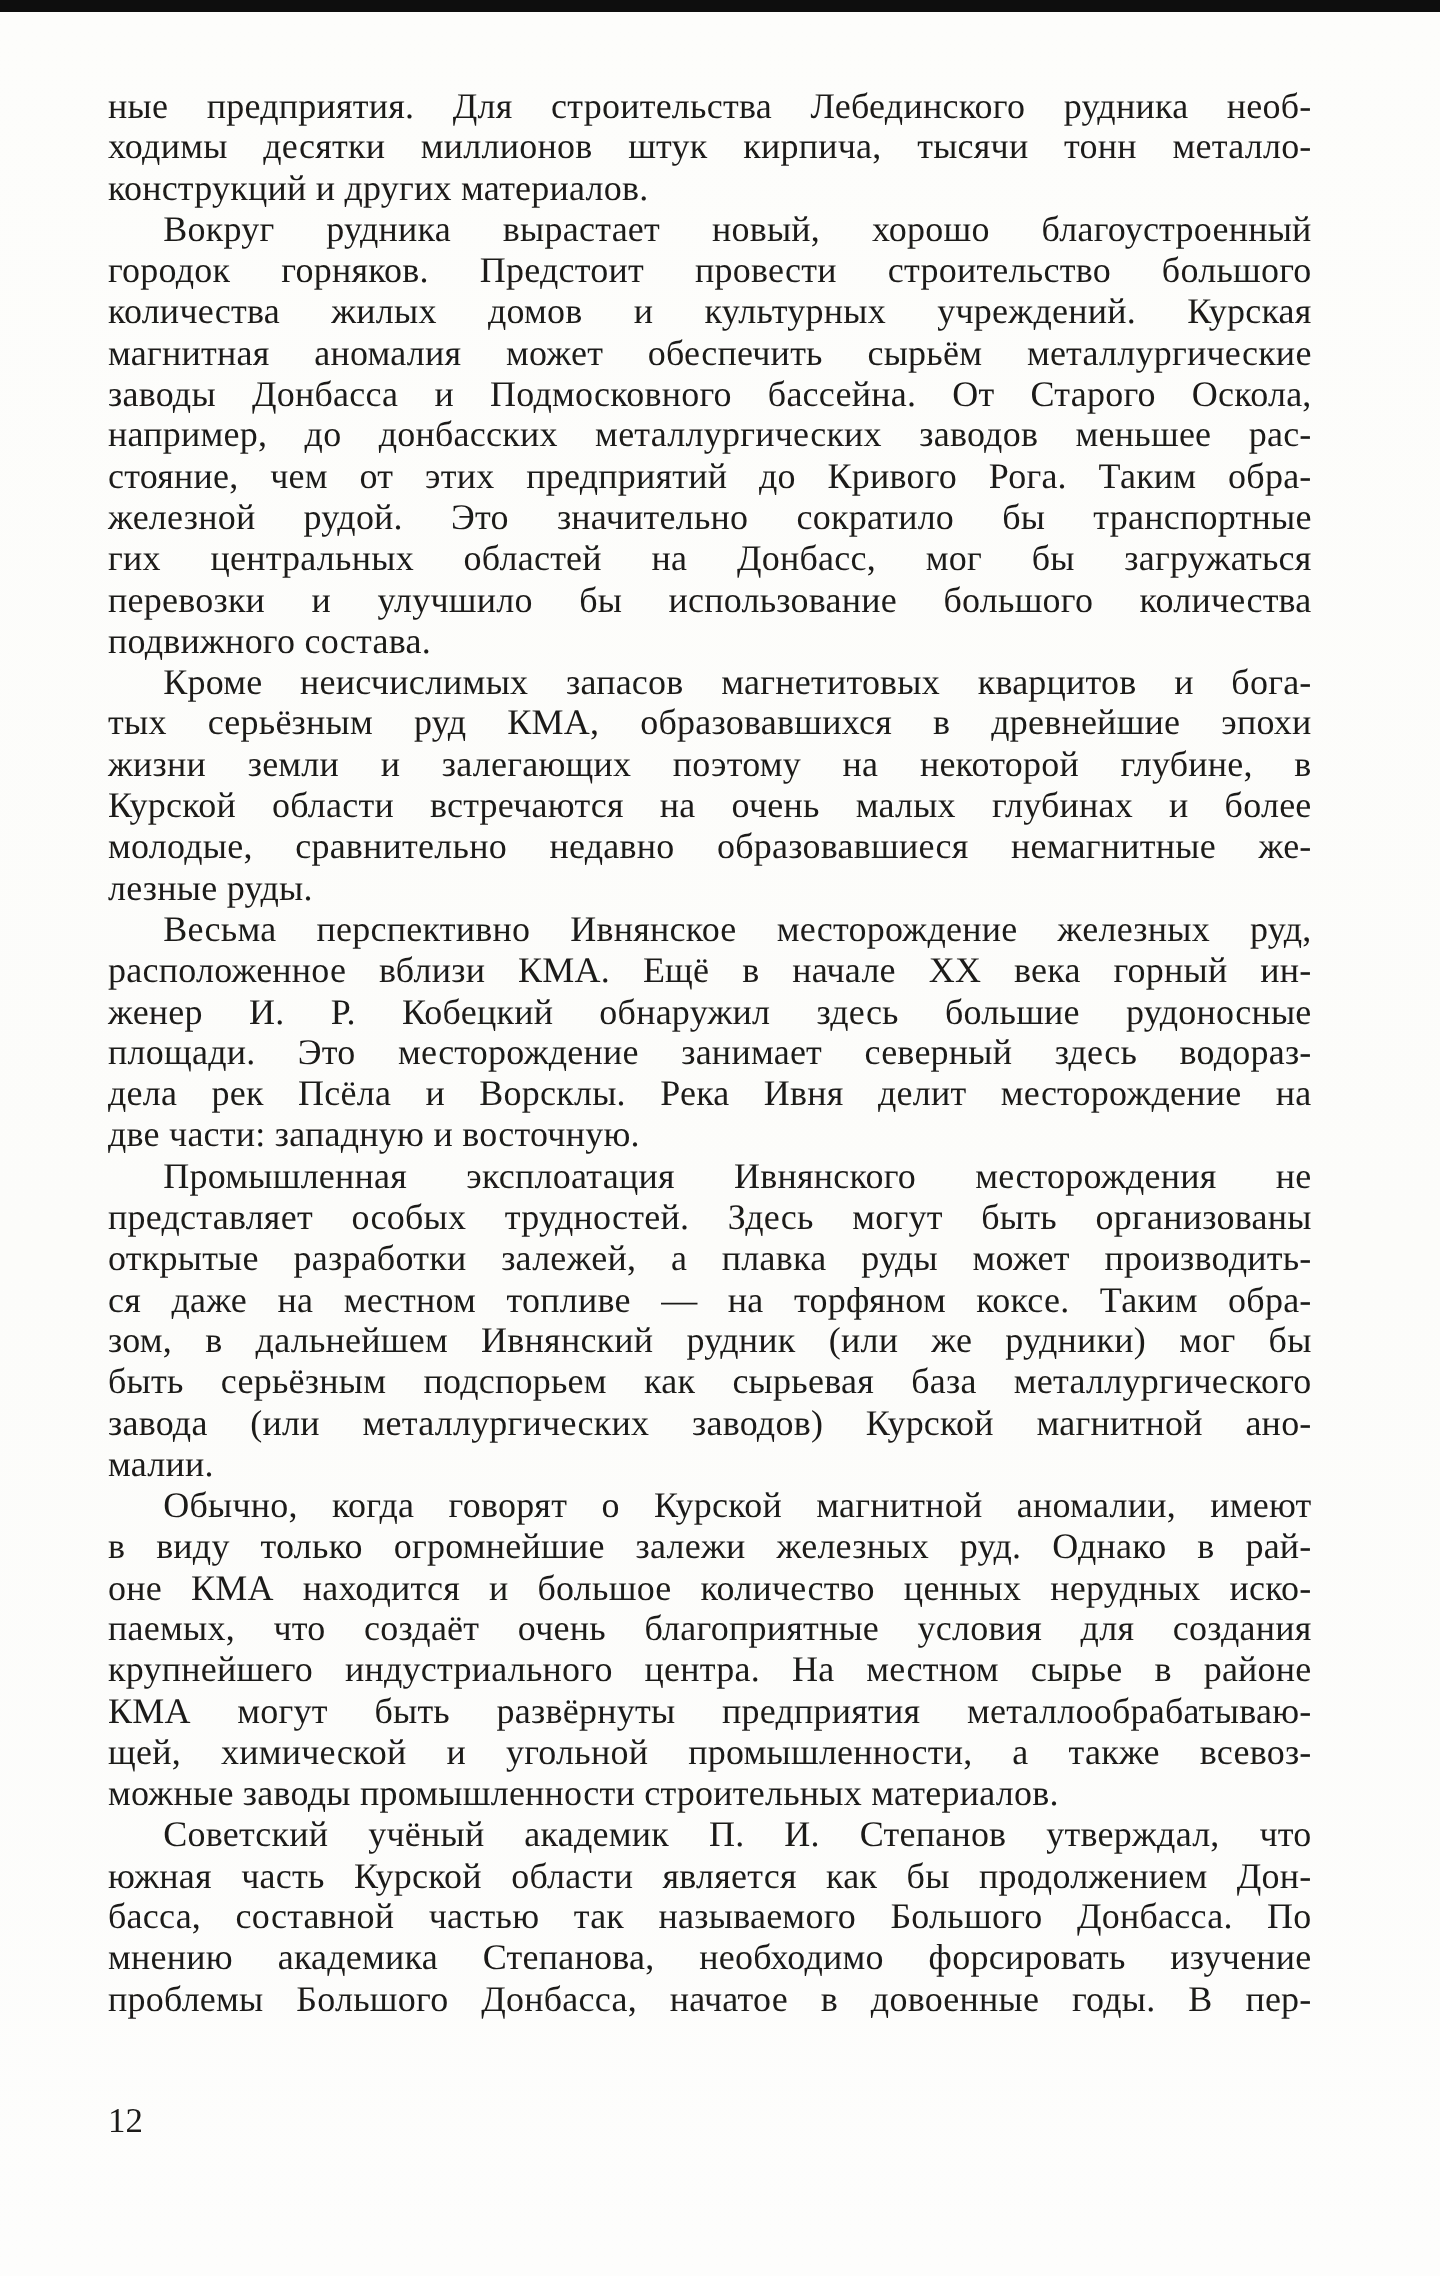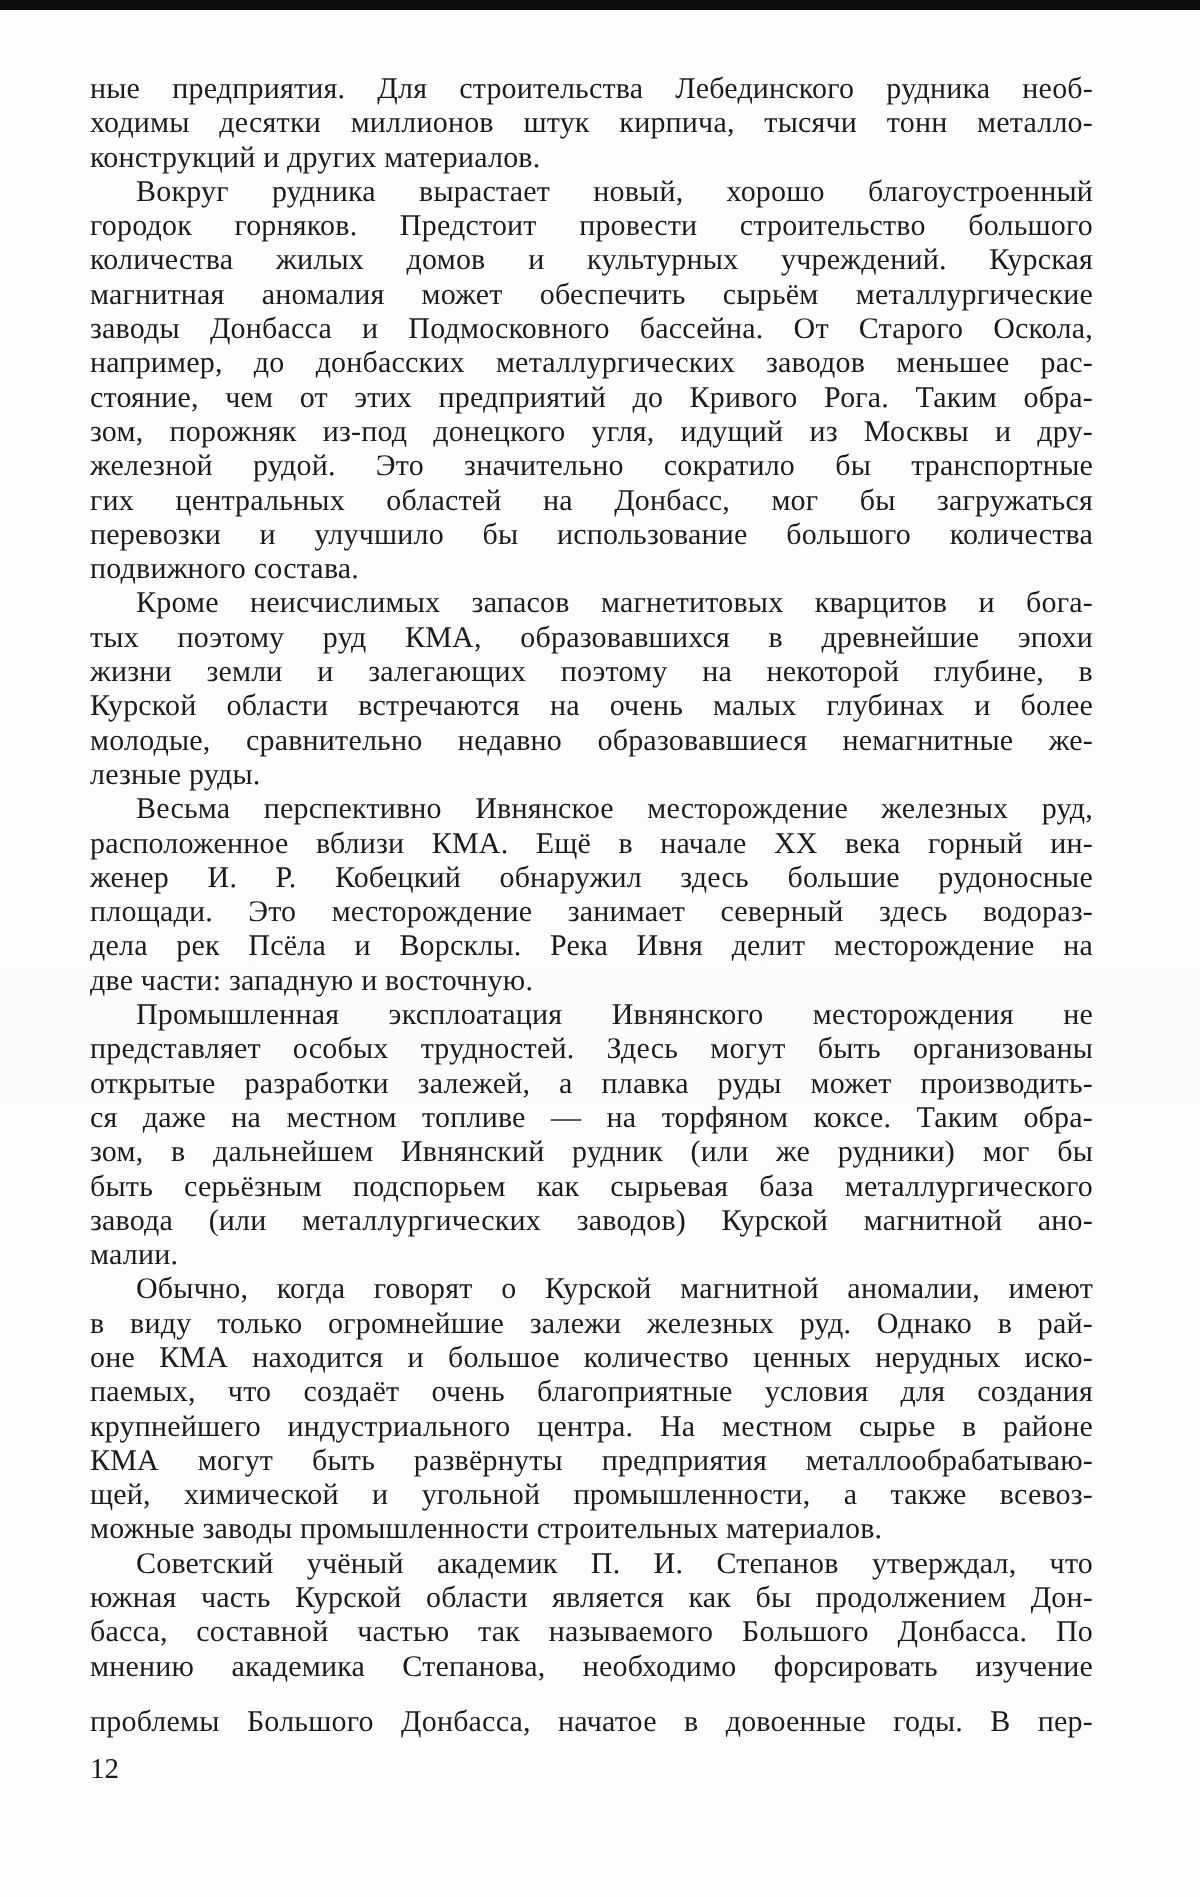--- a/index.html
+++ b/index.html
@@ -48,21 +48,20 @@
     white-space: normal;
     text-rendering: geometricPrecision;
   }
   
   .paragraph .line:last-child {
     text-align-last: left;
   }
   
   .paragraph.justify-last .line:last-child {
     text-align-last: justify;
-    margin-top: 21px;
   }
   
   .line.first {
     padding-left: 46px;
   }
   .page-number {
     position: absolute;
     left: 90px;
     top: 1752px;
     font-family: "Liberation Serif", "DejaVu Serif", serif;
@@ -83,29 +82,28 @@
         <div class="line">конструкций и других материалов.</div>
       </div>
       <div class="paragraph">
         <div class="line first">Вокруг рудника вырастает новый, хорошо благоустроенный</div>
         <div class="line">городок горняков. Предстоит провести строительство большого</div>
         <div class="line">количества жилых домов и культурных учреждений. Курская</div>
         <div class="line">магнитная аномалия может обеспечить сырьём металлургические</div>
         <div class="line">заводы Донбасса и Подмосковного бассейна. От Старого Оскола,</div>
         <div class="line">например, до донбасских металлургических заводов меньшее рас-</div>
         <div class="line">стояние, чем от этих предприятий до Кривого Рога. Таким обра-</div>
-        <div class="line">зом, порожняк из-под донецкого угля, идущий из Москвы и дру-</div>
         <div class="line">железной рудой. Это значительно сократило бы транспортные</div>
         <div class="line">гих центральных областей на Донбасс, мог бы загружаться</div>
         <div class="line">перевозки и улучшило бы использование большого количества</div>
         <div class="line">подвижного состава.</div>
       </div>
       <div class="paragraph">
         <div class="line first">Кроме неисчислимых запасов магнетитовых кварцитов и бога-</div>
-        <div class="line">тых поэтому руд КМА, образовавшихся в древнейшие эпохи</div>
+        <div class="line">тых серьёзным руд КМА, образовавшихся в древнейшие эпохи</div>
         <div class="line">жизни земли и залегающих поэтому на некоторой глубине, в</div>
         <div class="line">Курской области встречаются на очень малых глубинах и более</div>
         <div class="line">молодые, сравнительно недавно образовавшиеся немагнитные же-</div>
         <div class="line">лезные руды.</div>
       </div>
       <div class="paragraph">
         <div class="line first">Весьма перспективно Ивнянское месторождение железных руд,</div>
         <div class="line">расположенное вблизи КМА. Ещё в начале XX века горный ин-</div>
         <div class="line">женер И. Р. Кобецкий обнаружил здесь большие рудоносные</div>
         <div class="line">площади. Это месторождение занимает северный здесь водораз-</div>

